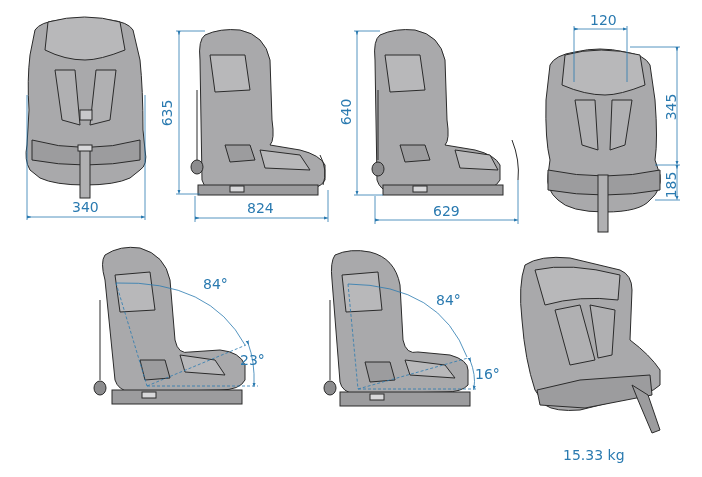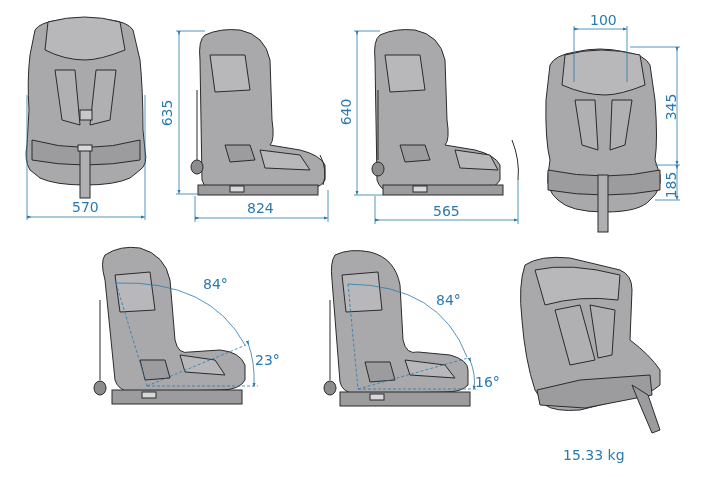--- a/index.html
+++ b/index.html
@@ -132,31 +132,31 @@
   <g stroke="#2b2b2b" stroke-width="1" fill="#a9a9ab">
     <path d="M525,265 Q540,255 570,258 L620,270 Q632,275 632,290 L630,340 Q650,355 660,370 L660,385 Q650,395 620,400 L580,410 Q555,412 545,405 L535,390 Q525,360 522,320 Q518,285 525,265 Z"></path>
     <path d="M535,270 Q570,262 620,275 L618,300 Q580,295 545,305 Z" fill="#b8b8ba"></path>
     <path d="M555,310 L580,305 L595,360 L570,365 Z" fill="#b0b0b2"></path>
     <path d="M590,305 L615,310 L612,355 L598,358 Z" fill="#b0b0b2"></path>
     <path d="M537,390 L580,380 L650,375 L652,395 L585,408 L540,405 Z" fill="#9c9c9e"></path>
     <path d="M632,385 L648,395 L660,430 L652,433 L638,400 Z" fill="#9c9c9e"></path>
   </g>
 </svg>
 
-<div class="label" style="left:72px; top:200px;">570</div>
+<div class="label" style="left:72px; top:200px;">340</div>
 
 <div class="label vert" style="left:154px; top:106px;">635</div>
 <div class="label" style="left:247px; top:201px;">824</div>
 
 <div class="label vert" style="left:333px; top:105px;">640</div>
-<div class="label" style="left:433px; top:204px;">565</div>
+<div class="label" style="left:433px; top:204px;">629</div>
 
-<div class="label" style="left:590px; top:13px;">100</div>
+<div class="label" style="left:590px; top:13px;">120</div>
 <div class="label vert" style="left:658px; top:100px;">345</div>
 <div class="label vert" style="left:658px; top:178px;">185</div>
 
 <div class="label" style="left:203px; top:277px;">84°</div>
-<div class="label" style="left:255px; top:353px;">23°</div>
+<div class="label" style="left:240px; top:353px;">23°</div>
 
 <div class="label" style="left:436px; top:293px;">84°</div>
-<div class="label" style="left:475px; top:367px;margin-top:8px;">16°</div>
+<div class="label" style="left:475px; top:367px;">16°</div>
 
 <div class="label" style="left:563px; top:448px;">15.33 kg</div>
 
 </body></html>

